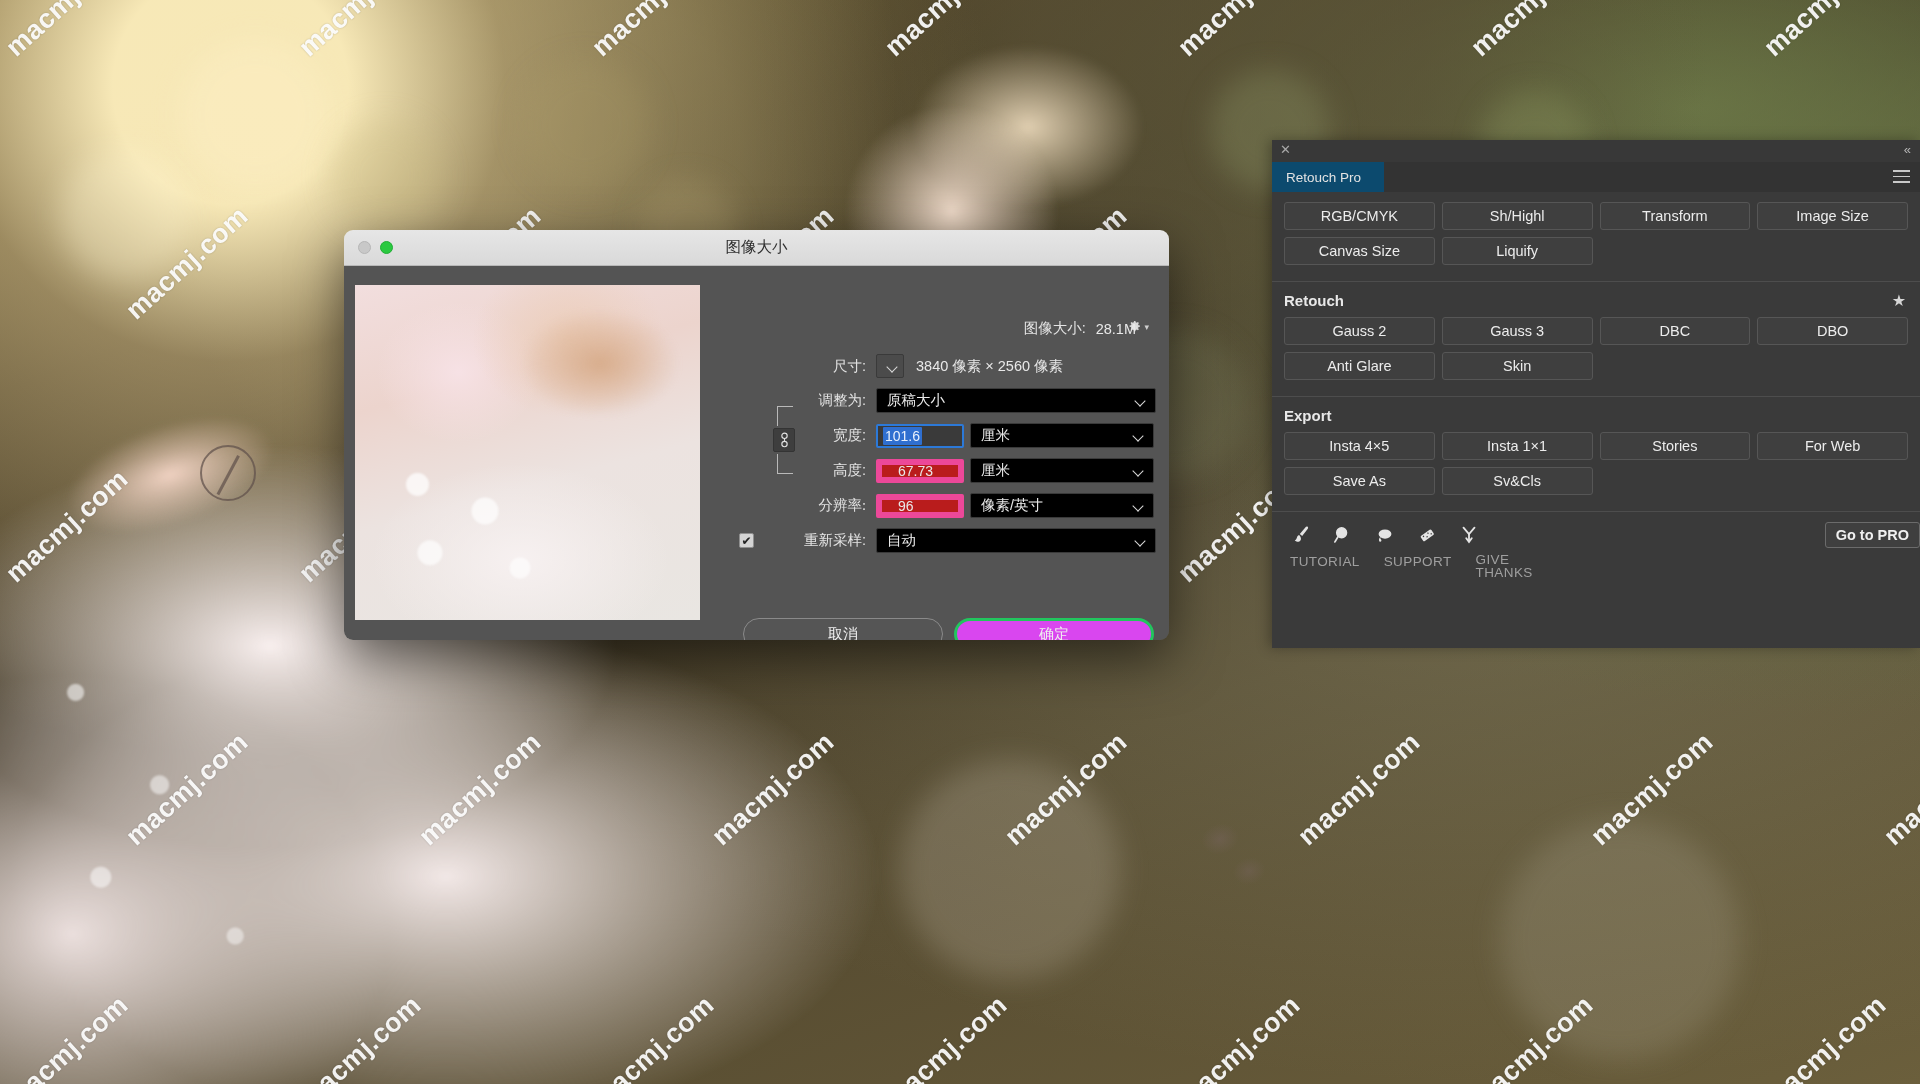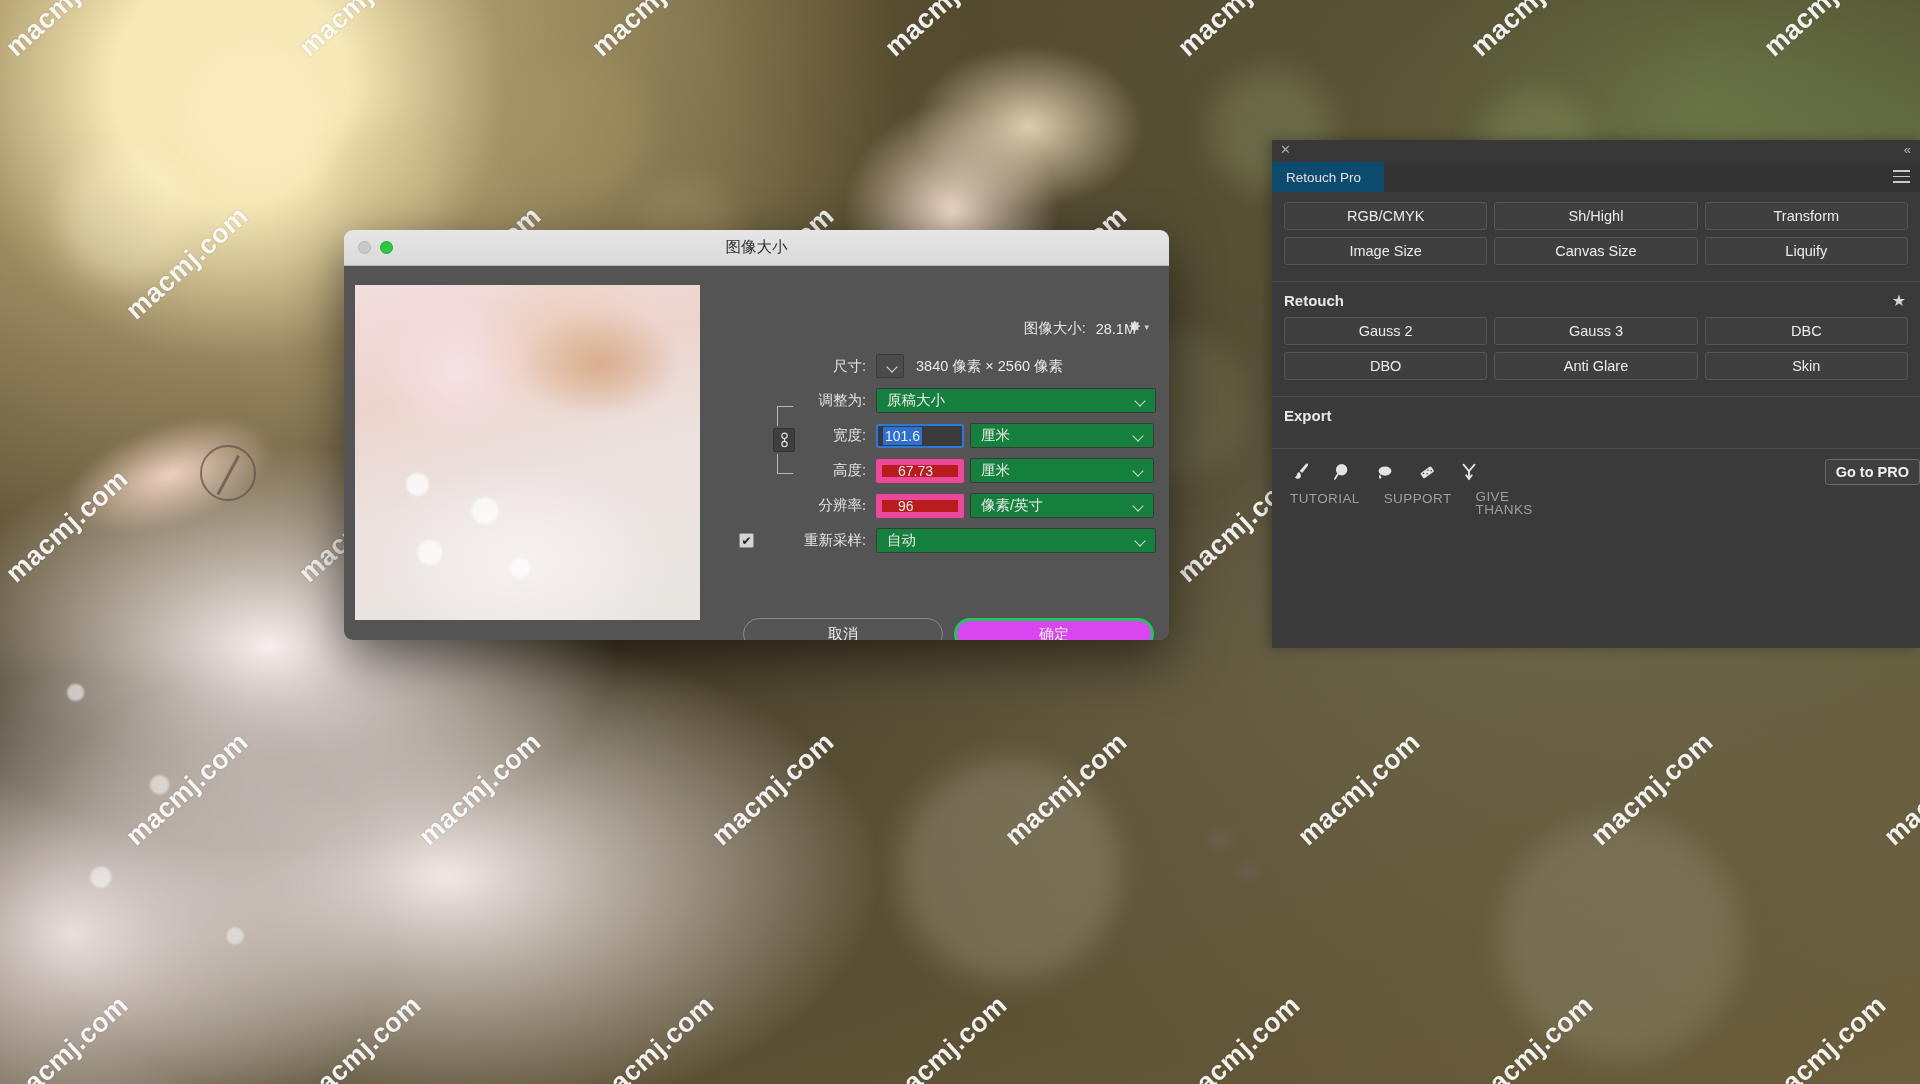--- a/index.html
+++ b/index.html
@@ -155,21 +155,21 @@
     height: 24px; color: #e9e9e9; font-size: 14px;
     display: flex; align-items: center; padding: 0 16px;
     font-family: "Liberation Sans", sans-serif;
   }
   .fld.focus {
     border: 2px solid #2c79d8; background: #3a3a3a; padding: 0 5px;
   }
   .fld .sel-text { background: #2f6fd0; color: #e7f0fc; padding: 1px 2px; border-radius: 1px; }
 
   .combo {
-    background: #15803d; border: 1px solid #3a3a3a; border-radius: 2px;
+    background: #000000; border: 1px solid #3a3a3a; border-radius: 2px;
     height: 25px; color: #ececec; font-size: 14.5px;
     display: flex; align-items: center; justify-content: space-between;
     padding: 0 8px 0 10px;
   }
   .chev { width: 11px; height: 7px; position: relative; flex: none; margin-left: 6px; }
   .chev:before {
     content: ""; position: absolute; left: 0; top: 0;
     width: 7px; height: 7px; border-right: 1.6px solid #d8d8d8; border-bottom: 1.6px solid #d8d8d8;
     transform: rotate(45deg);
   }
@@ -220,21 +220,21 @@
   .p-tab {
     background: #0c4a6e; color: #e2e2e2; font-size: 13.5px;
     display: flex; align-items: center; padding: 0 14px; min-width: 112px;
   }
   .p-menu { position: absolute; right: 10px; top: 8px; width: 17px; }
   .p-menu i { display: block; height: 1.6px; background: #c9c9c9; margin-bottom: 4px; }
 
   .p-section { padding: 10px 12px 6px 12px; }
   .p-sec-title { font-size: 15px; font-weight: 700; color: #e8e8e8; margin-bottom: 8px; position: relative; }
   .p-star { position: absolute; right: 2px; top: -1px; color: #d6d6d6; font-size: 16px; }
-  .p-grid { display: grid; grid-template-columns: repeat(3, 1fr); gap: 7px; }
+  .p-grid { display: grid; grid-template-columns: repeat(4, 1fr); gap: 7px; }
   .p-btn {
     height: 28px; background: #3f3f3f; border: 1px solid #565656; border-radius: 3px;
     color: #ececec; font-size: 14.5px;
     display: flex; align-items: center; justify-content: center;
   }
   .p-divider { height: 1px; background: #4d4d4d; margin: 10px 0 0 0; }
 
   #p-tools { display: flex; align-items: center; gap: 16px; padding: 10px 0 0 16px; }
   .tool-ic { width: 26px; height: 26px; color: #e0e0e0; display: flex; align-items: center; justify-content: center; }
   #go-pro {
@@ -469,20 +469,28 @@
           <div class="p-btn">DBO</div>
           <div class="p-btn">Anti Glare</div>
           <div class="p-btn">Skin</div>
         </div>
     </div>
 
     <div class="p-divider"></div>
 
     <div class="p-section">
       <div class="p-sec-title">Export</div>
+      <div class="p-grid" id="exportBtns">
+          <div class="p-btn">Insta 4×5</div>
+          <div class="p-btn">Insta 1×1</div>
+          <div class="p-btn">Stories</div>
+          <div class="p-btn">For Web</div>
+          <div class="p-btn">Save As</div>
+          <div class="p-btn">Sv&amp;Cls</div>
+        </div>
     </div>
 
     <div class="p-divider"></div>
 
     <div id="p-tools">
       <div class="tool-ic">
         <svg width="22" height="22" viewBox="0 0 24 24" fill="#e4e4e4">
           <path d="M19.5 3.2c-.9-.8-2-.4-2.8.5l-6 7.1 2.6 2.2 5.7-7.3c.7-.9 1-1.8.5-2.5z"></path>
           <path d="M9.8 12.1c-1.2.5-1.9 1.5-2.3 2.8-.4 1.4-1 2.2-2.3 2.9 1.3 1.6 3.4 2.1 5 1.2 1.6-.9 2.2-2.8 1.5-4.4-.3-.9-1-1.8-1.9-2.5z"></path>
         </svg>

